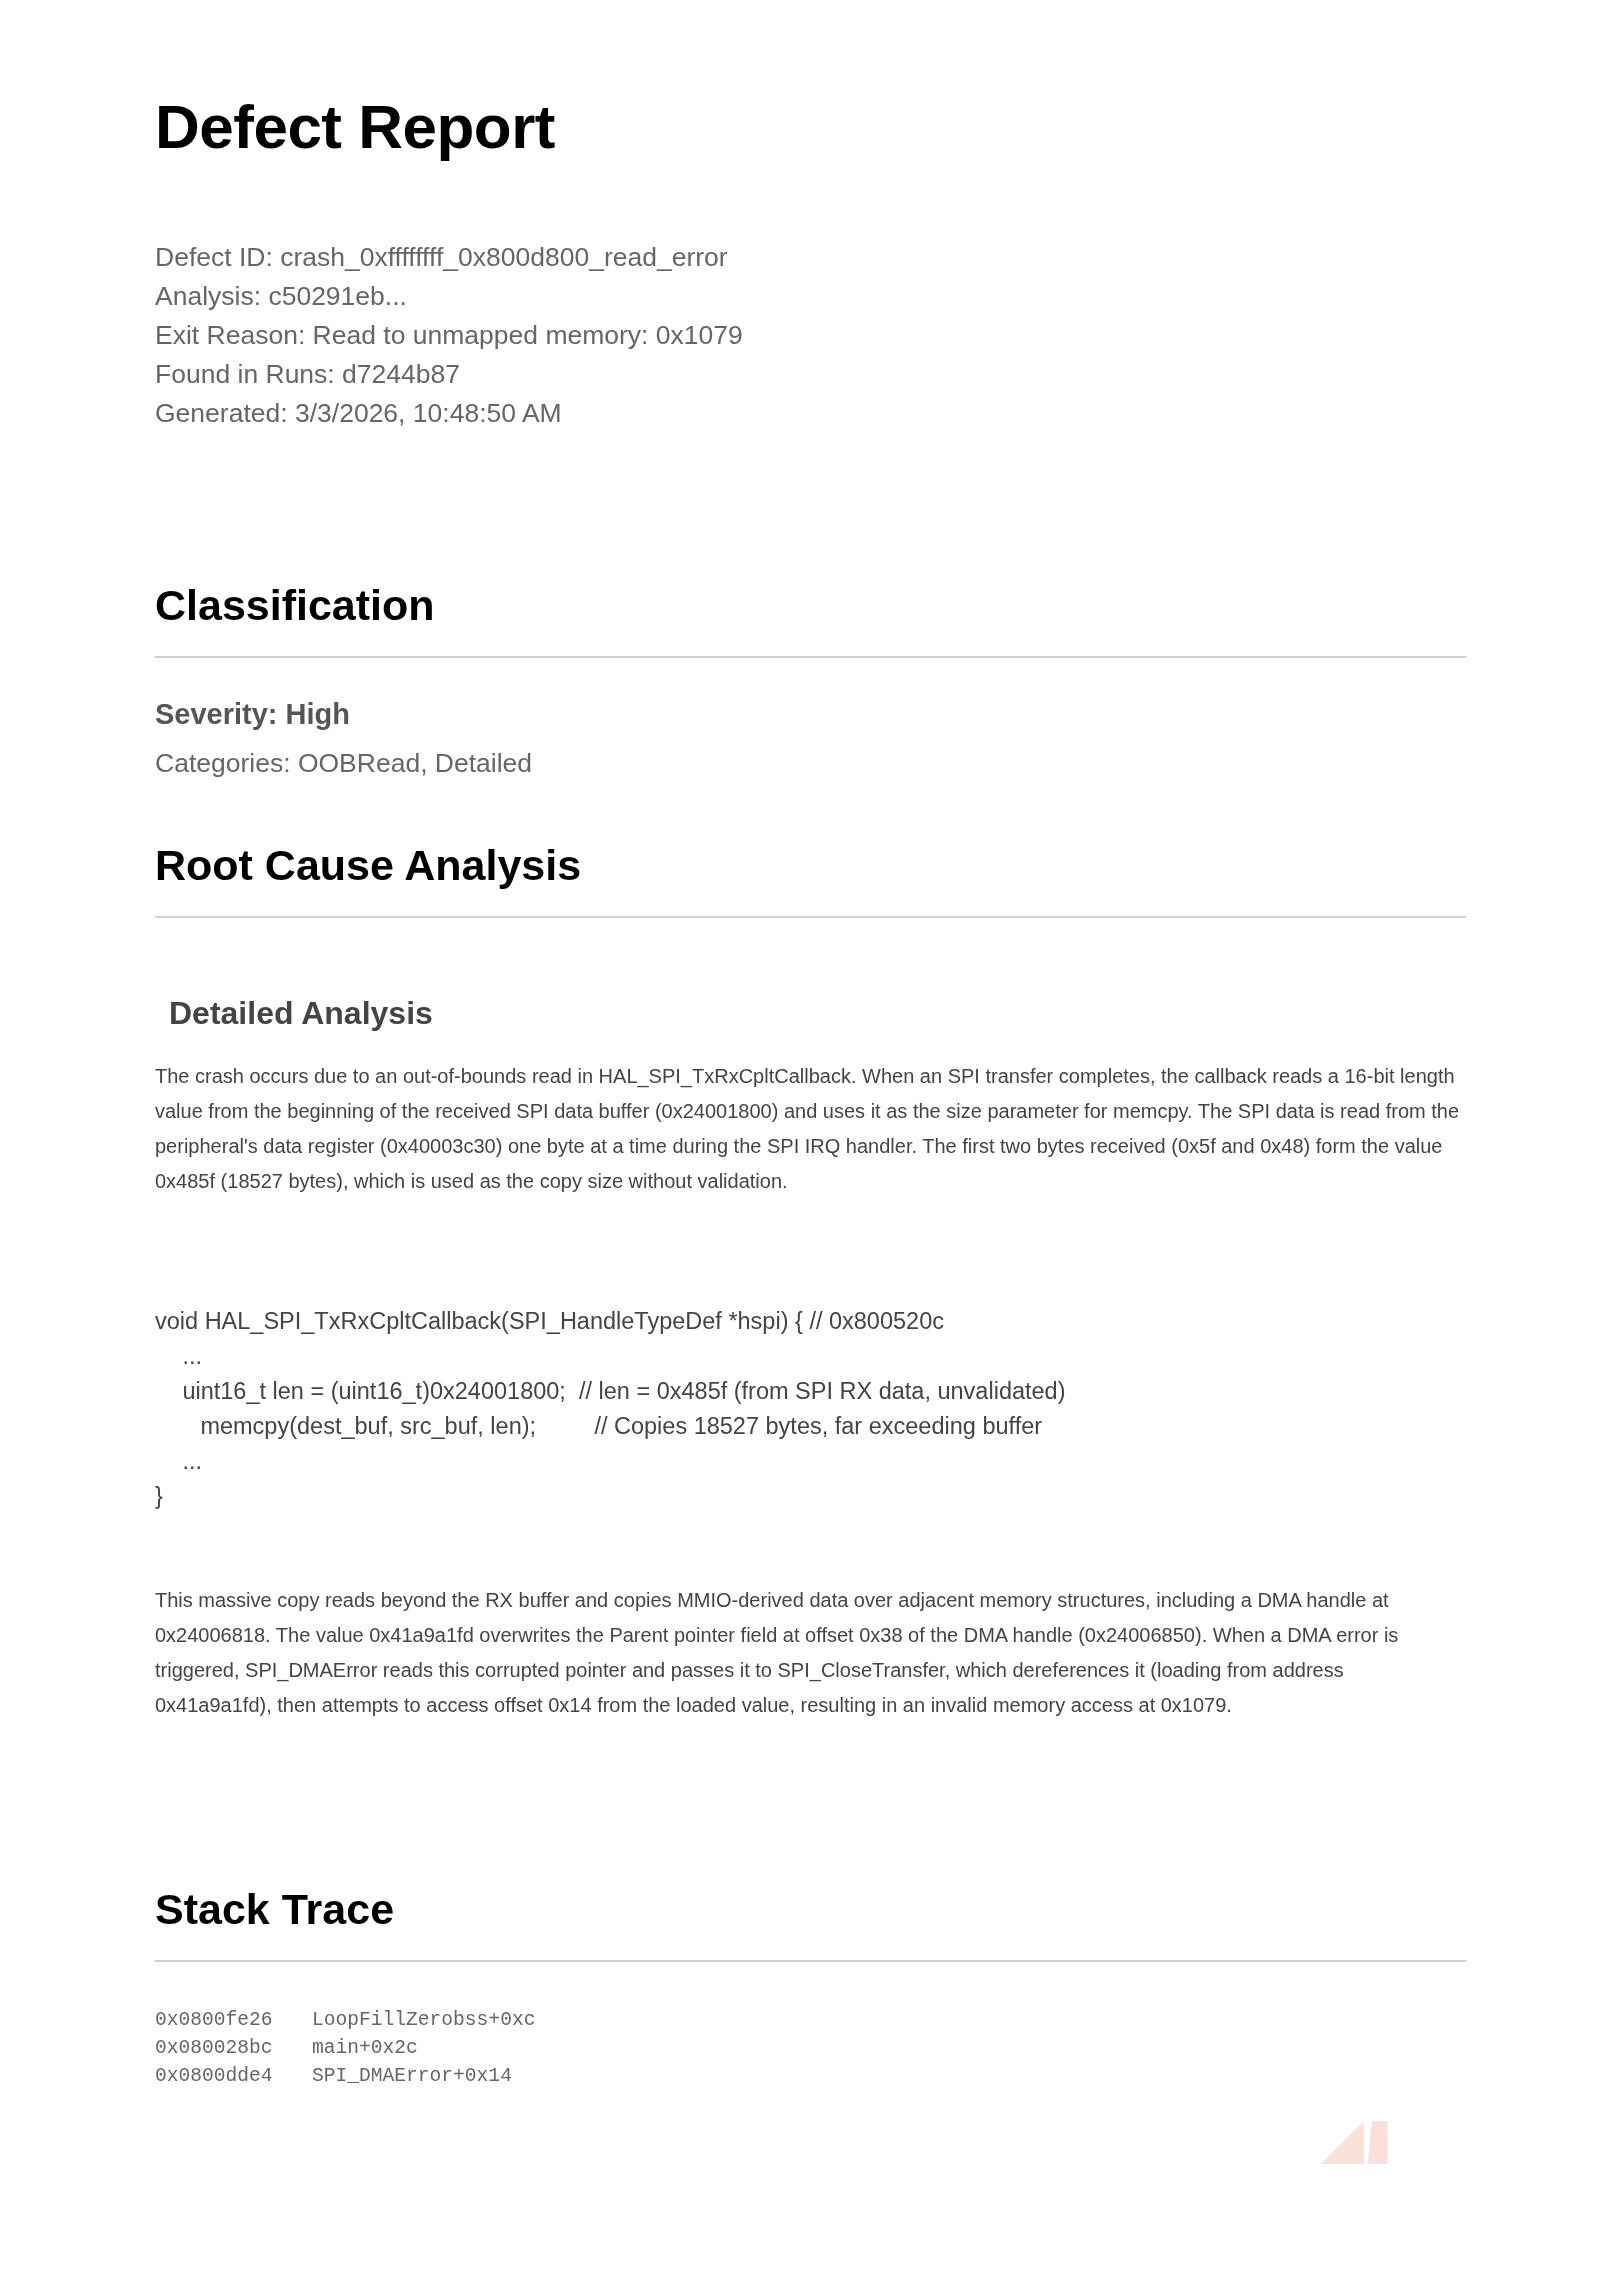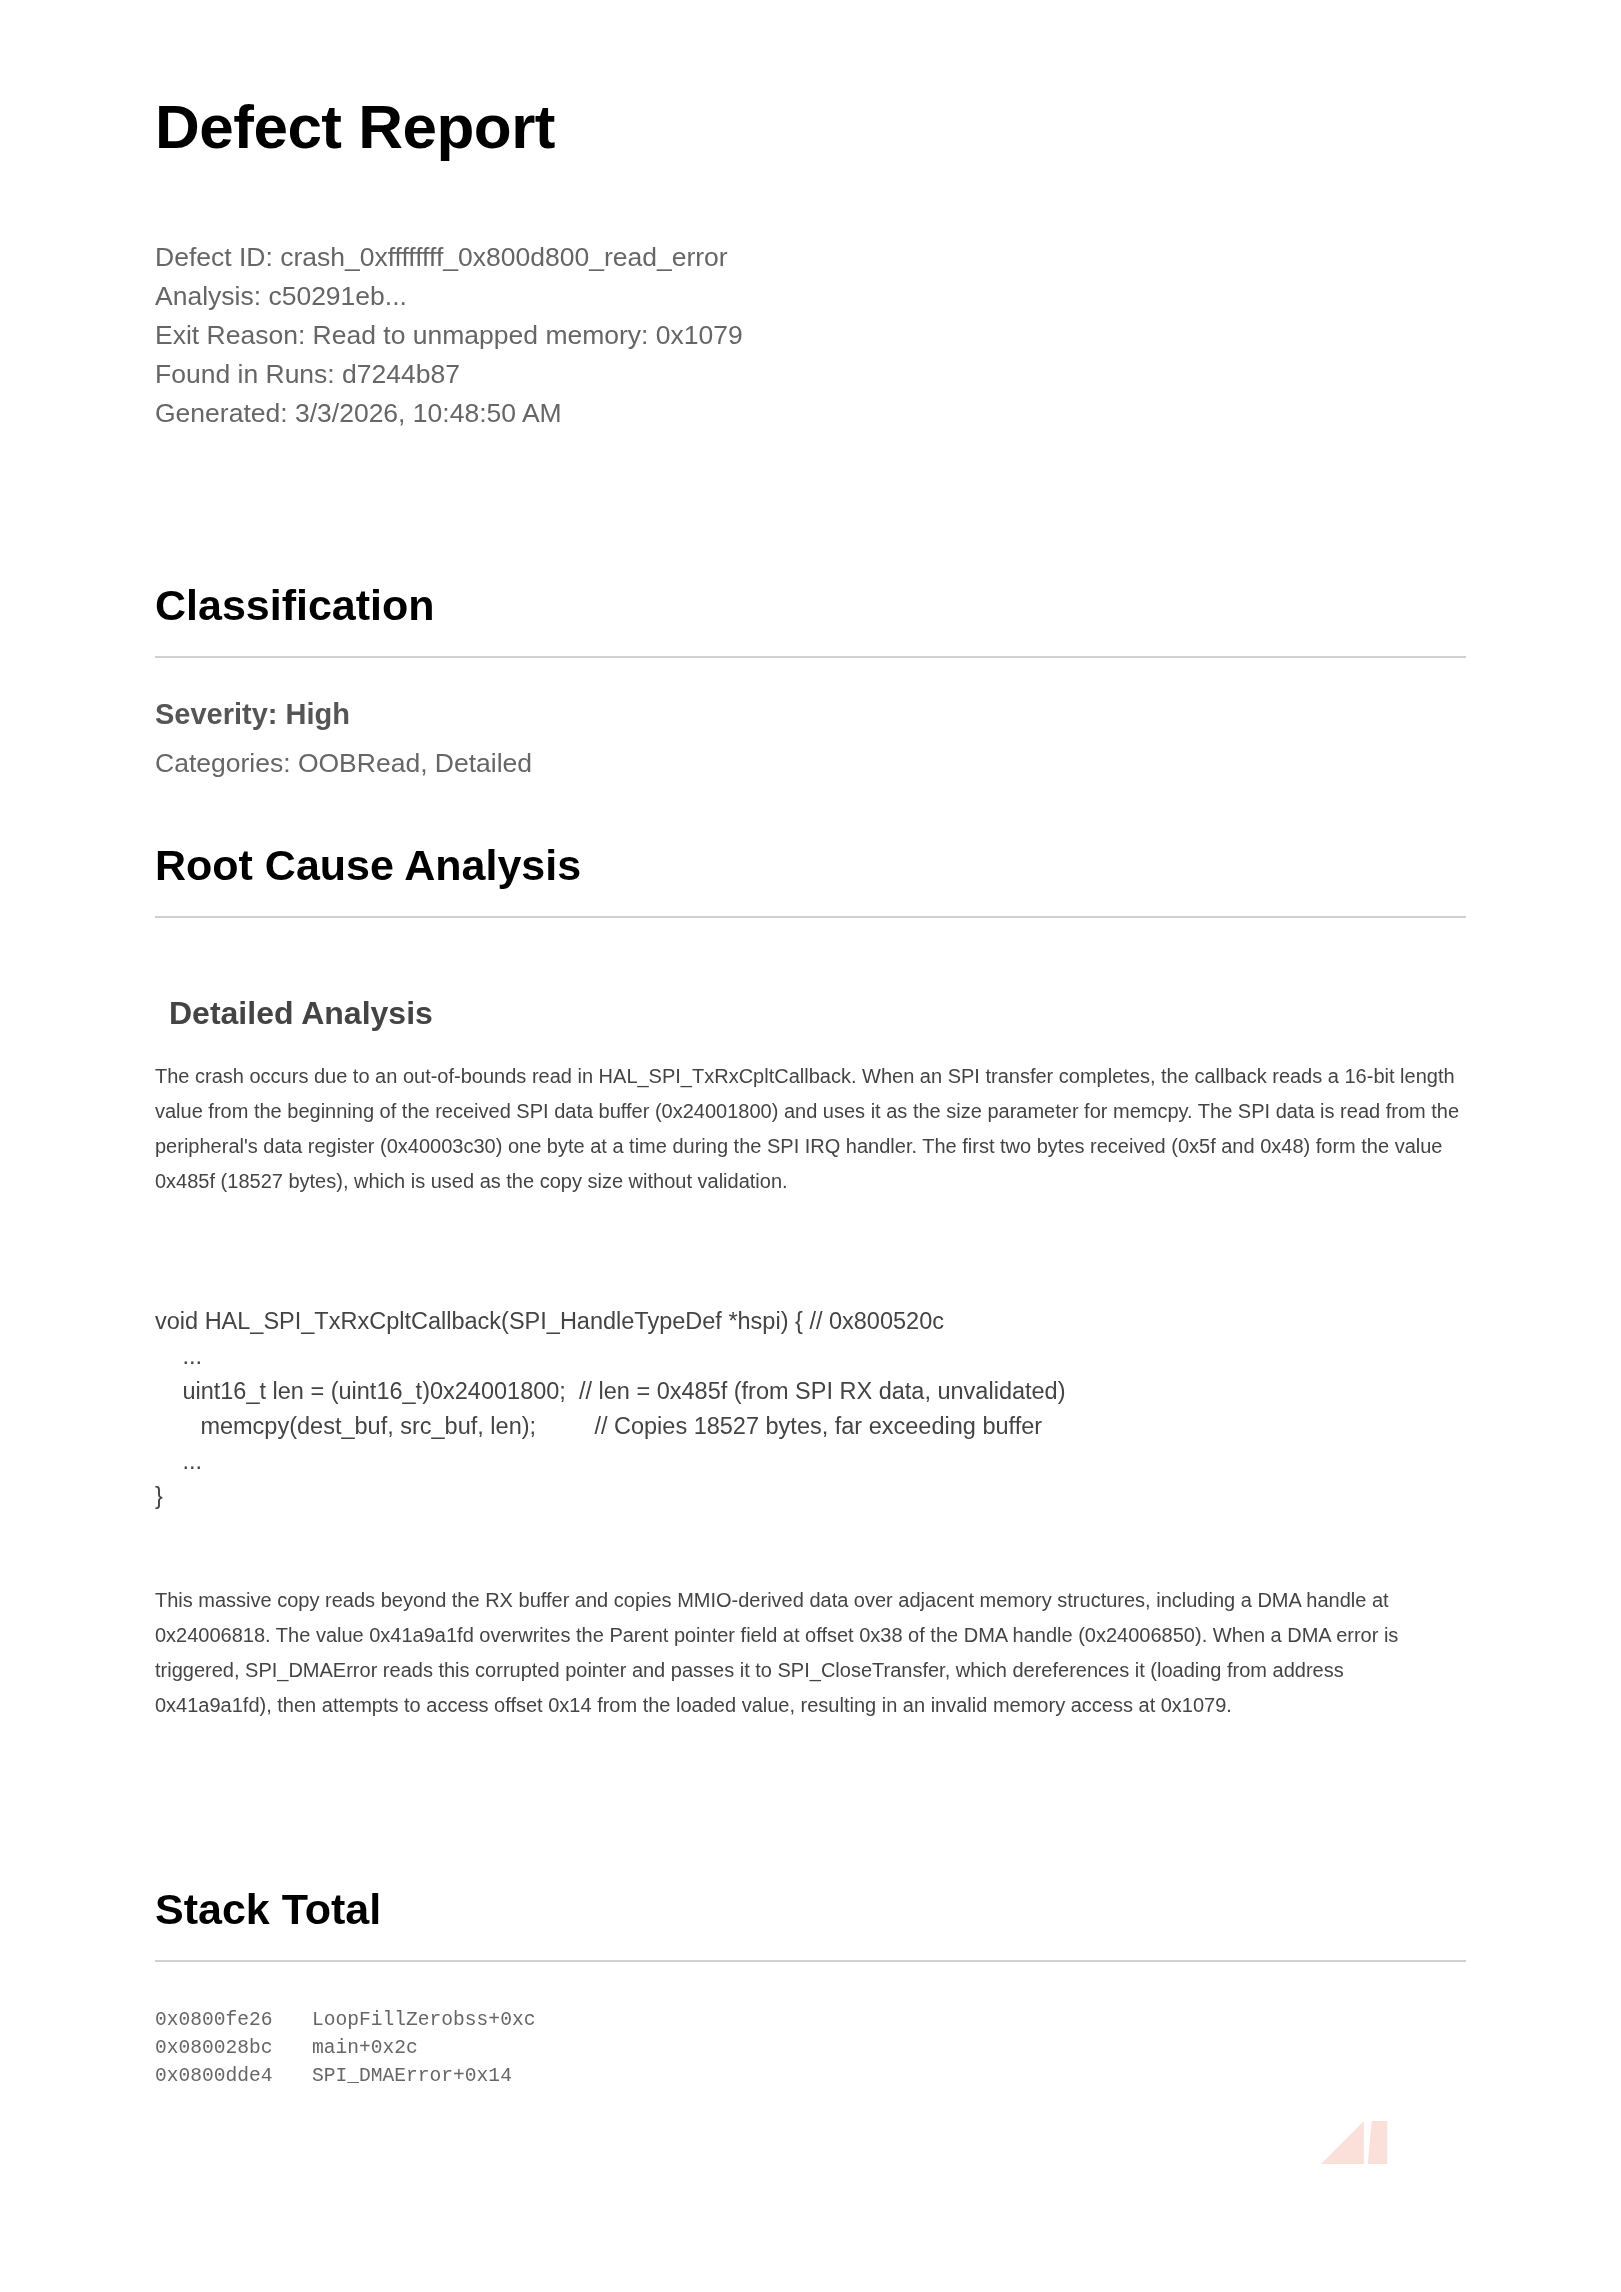--- a/index.html
+++ b/index.html
@@ -92,21 +92,21 @@
 
   <h2 class="section-h2" id="h-root-cause">Root Cause Analysis</h2>
   <h3 class="h3">Detailed Analysis</h3>
 
   <p class="para" id="para-1">The crash occurs due to an out-of-bounds read in HAL_SPI_TxRxCpltCallback. When an SPI transfer completes, the callback reads a 16-bit length value from the beginning of the received SPI data buffer (0x24001800) and uses it as the size parameter for memcpy. The SPI data is read from the peripheral's data register (0x40003c30) one byte at a time during the SPI IRQ handler. The first two bytes received (0x5f and 0x48) form the value 0x485f (18527 bytes), which is used as the copy size without validation.</p>
 
   <div class="code"><span class="c1">void HAL_SPI_TxRxCpltCallback(SPI_HandleTypeDef *hspi) { // 0x800520c</span><span class="c1 indent">...</span><span class="c1 indent"><span>uint16_t len = (uint16_t)0x24001800;</span>  <span>// len = 0x485f (from SPI RX data, unvalidated)</span></span><span class="c1 indent"><span class="comment-pad" style="width:394px">memcpy(dest_buf, src_buf, len);</span><span>// Copies 18527 bytes, far exceeding buffer</span></span><span class="c1 indent">...</span><span class="c1">}</span></div>
 
   <p class="para" id="para-2">This massive copy reads beyond the RX buffer and copies MMIO-derived data over adjacent memory structures, including a DMA handle at 0x24006818. The value 0x41a9a1fd overwrites the Parent pointer field at offset 0x38 of the DMA handle (0x24006850). When a DMA error is triggered, SPI_DMAError reads this corrupted pointer and passes it to SPI_CloseTransfer, which dereferences it (loading from address 0x41a9a1fd), then attempts to access offset 0x14 from the loaded value, resulting in an invalid memory access at 0x1079.</p>
 
-  <h2 class="section-h2" id="h-stack">Stack Total</h2>
+  <h2 class="section-h2" id="h-stack">Stack Trace</h2>
 
   <div class="stack">
     <div class="row"><span class="addr">0x0800fe26</span><span>LoopFillZerobss+0xc</span></div>
     <div class="row"><span class="addr">0x080028bc</span><span>main+0x2c</span></div>
     <div class="row"><span class="addr">0x0800dde4</span><span>SPI_DMAError+0x14</span></div>
   </div>
 </div>
 
 <div class="watermark">
   <svg width="78" height="49" viewBox="0 0 80 50">

